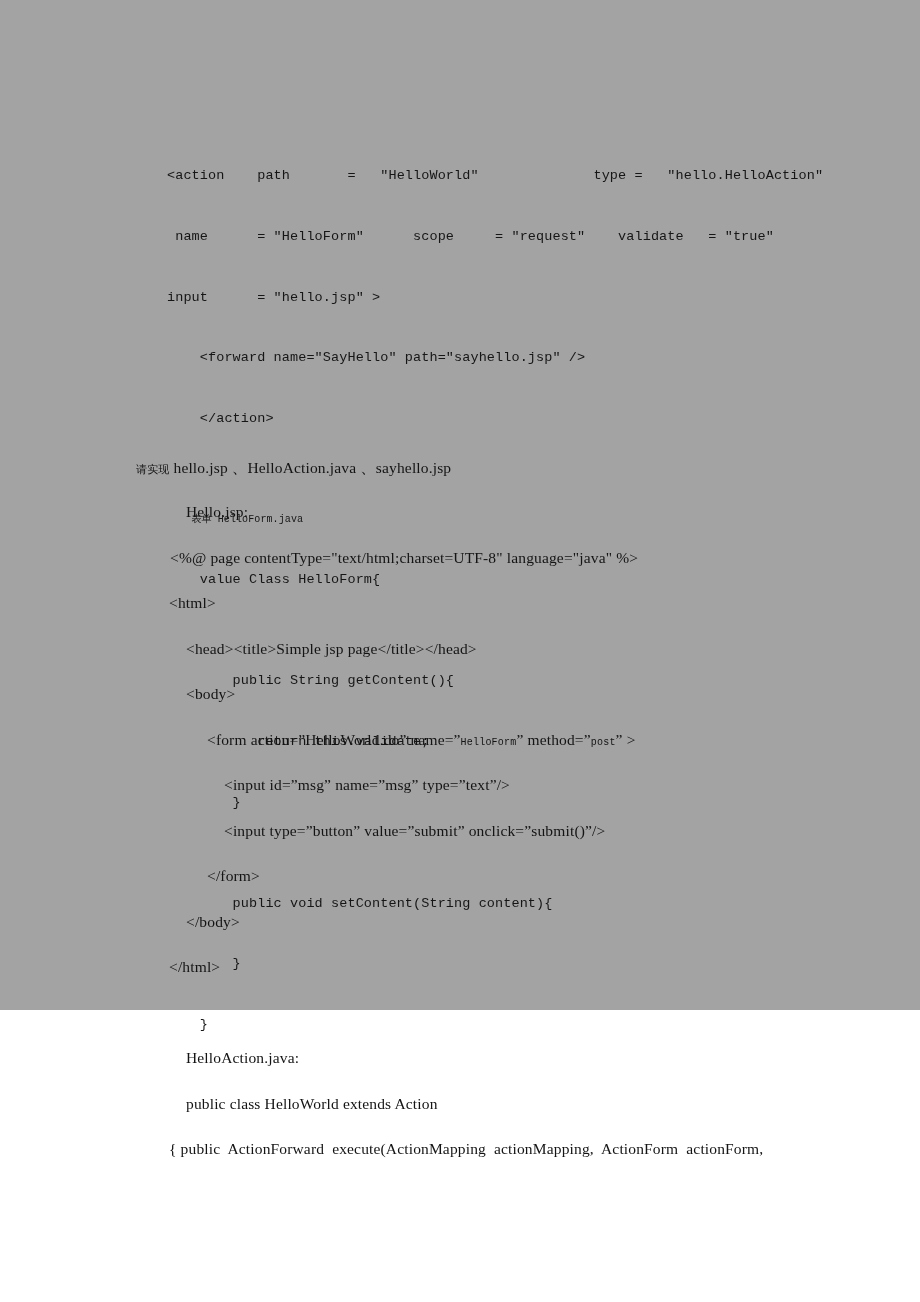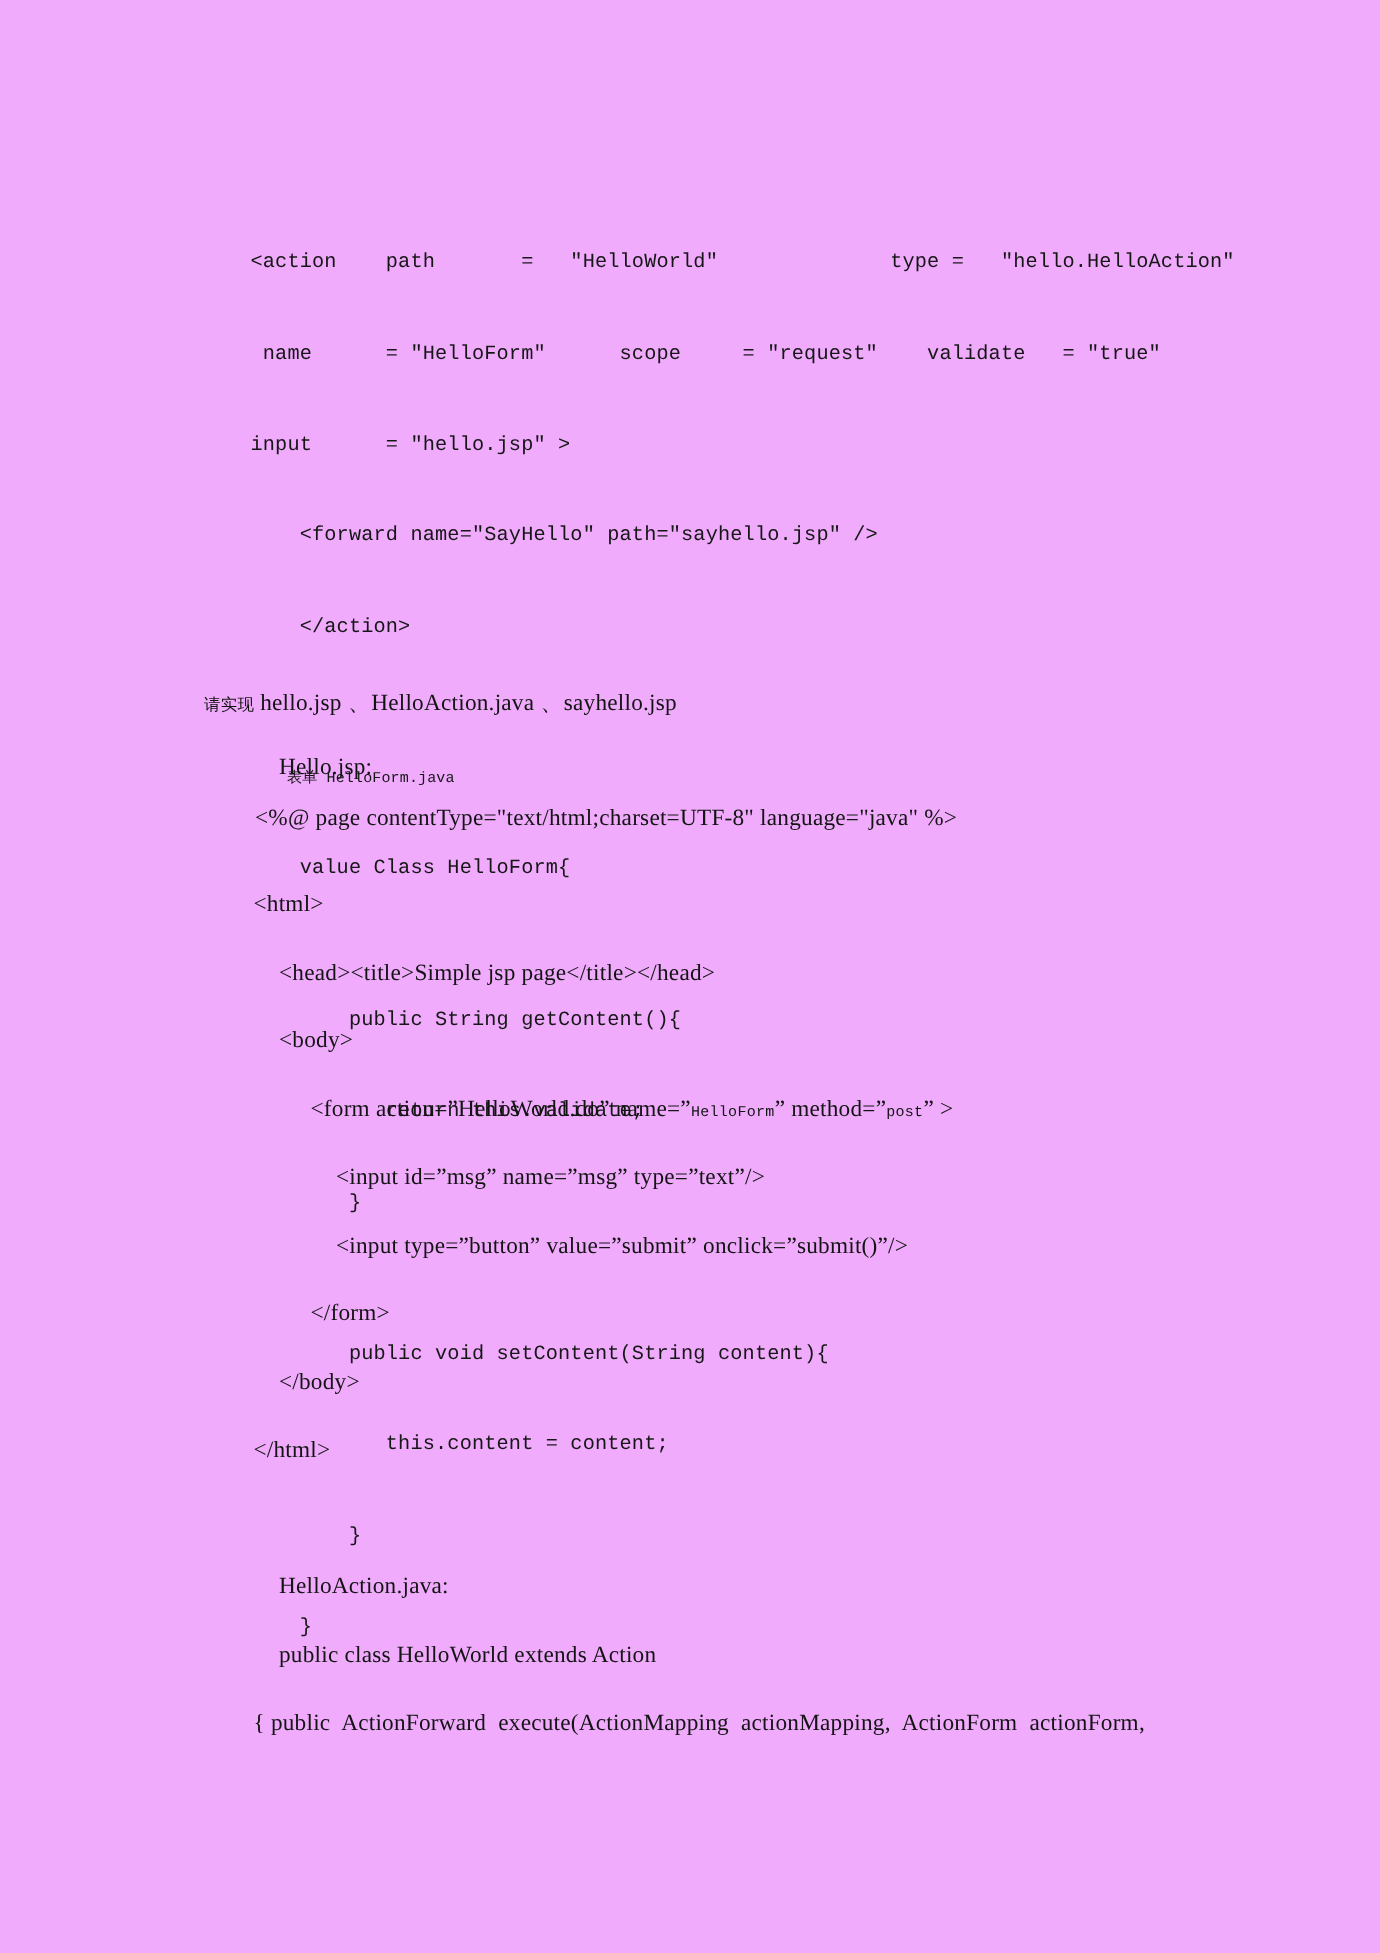--- a/index.html
+++ b/index.html
@@ -12,22 +12,22 @@
     height: 1302px;
     position: relative;
     overflow: hidden;
     color: #1a1a1a;
     font-family: "Liberation Serif", serif;
   }
 
   .page {
     position: relative;
     width: 920px;
-    height: 1302px;
-    background: #f0abfc;
+    height: 1010px;
+    background: #a3a3a3;
   }
 
   
   .code-block {
     position: absolute;
     left: 167px;
     top: 126px;
     font-family: "Liberation Mono", "DejaVu Sans Mono", monospace;
     font-size: 13.5px;
     line-height: 20.2px;
@@ -76,30 +76,29 @@
     <span class="ln">    &lt;/action&gt;</span>
     <span class="ln"></span>
     <span class="ln cjk-mono">    表单 HelloForm.java</span>
     <span class="ln">    value Class HelloForm{</span>
     <span class="ln"></span>
     <span class="ln">        public String getContent(){</span>
     <span class="ln">           return this.validate;</span>
     <span class="ln">        }</span>
     <span class="ln"></span>
     <span class="ln">        public void setContent(String content){</span>
-    <span class="ln">           this.content = content;</span>
     <span class="ln">        }</span>
     <span class="ln">    }</span>
   </div>
 
   <div class="serif-line" style="left:136px; top:458px;"><span class="cjk">请实现</span><span> hello.jsp 、HelloAction.java 、sayhello.jsp</span></div>
 
   <div class="serif-line" style="left:186px; top:503px;">Hello.jsp:</div>
 
-  <div class="serif-line" style="left:170px; top:537px;">&lt;%@ page contentType="text/html;charset=UTF-8" language="java" %&gt;</div>
+  <div class="serif-line" style="left:170px; top:549px;">&lt;%@ page contentType="text/html;charset=UTF-8" language="java" %&gt;</div>
 
   <div class="serif-line" style="left:169px; top:594px;">&lt;html&gt;</div>
 
   <div class="serif-line" style="left:186px; top:640px;">&lt;head&gt;&lt;title&gt;Simple jsp page&lt;/title&gt;&lt;/head&gt;</div>
 
   <div class="serif-line" style="left:186px; top:685px;">&lt;body&gt;</div>
 
   <div class="serif-line" style="left:207px; top:731px;"><span>&lt;form action=”HelloWorld.do” name=”</span><span class="mono-inline">HelloForm</span><span>” method=”</span><span class="mono-inline">post</span><span>” &gt;</span></div>
 
   <div class="serif-line" style="left:224px; top:776px;">&lt;input id=”msg” name=”msg” type=”text”/&gt;</div>

